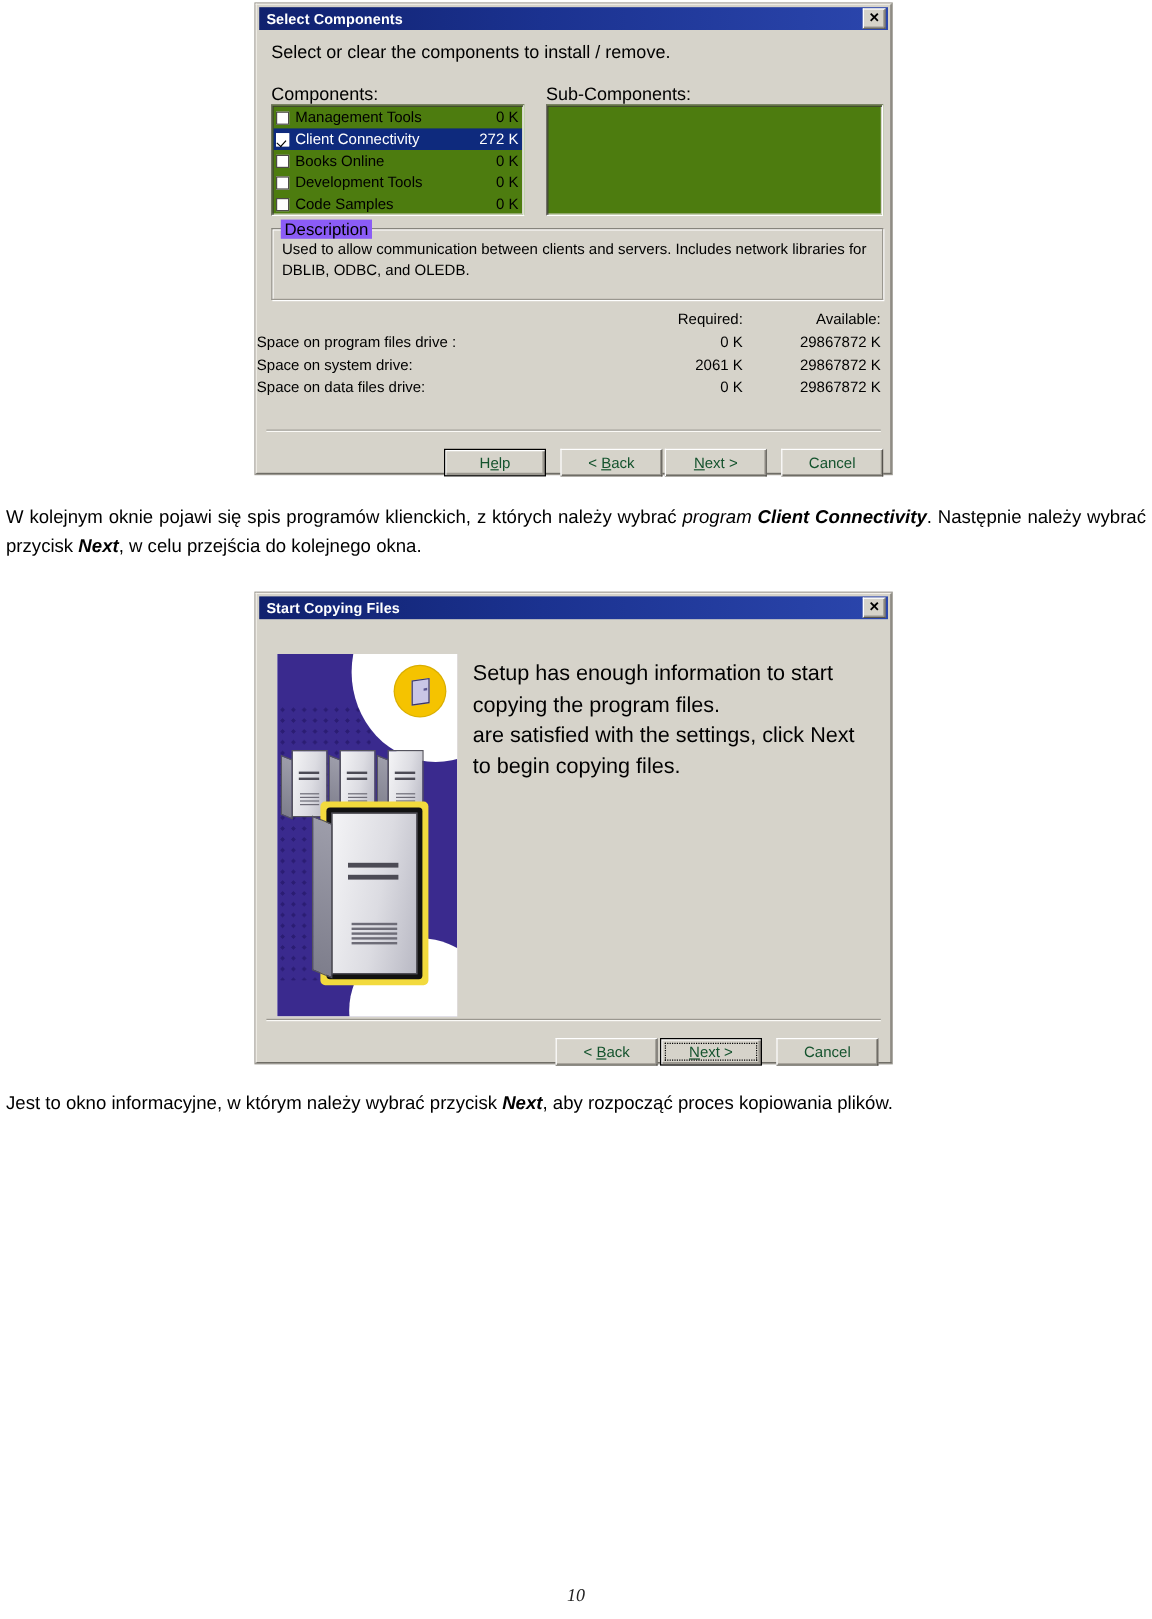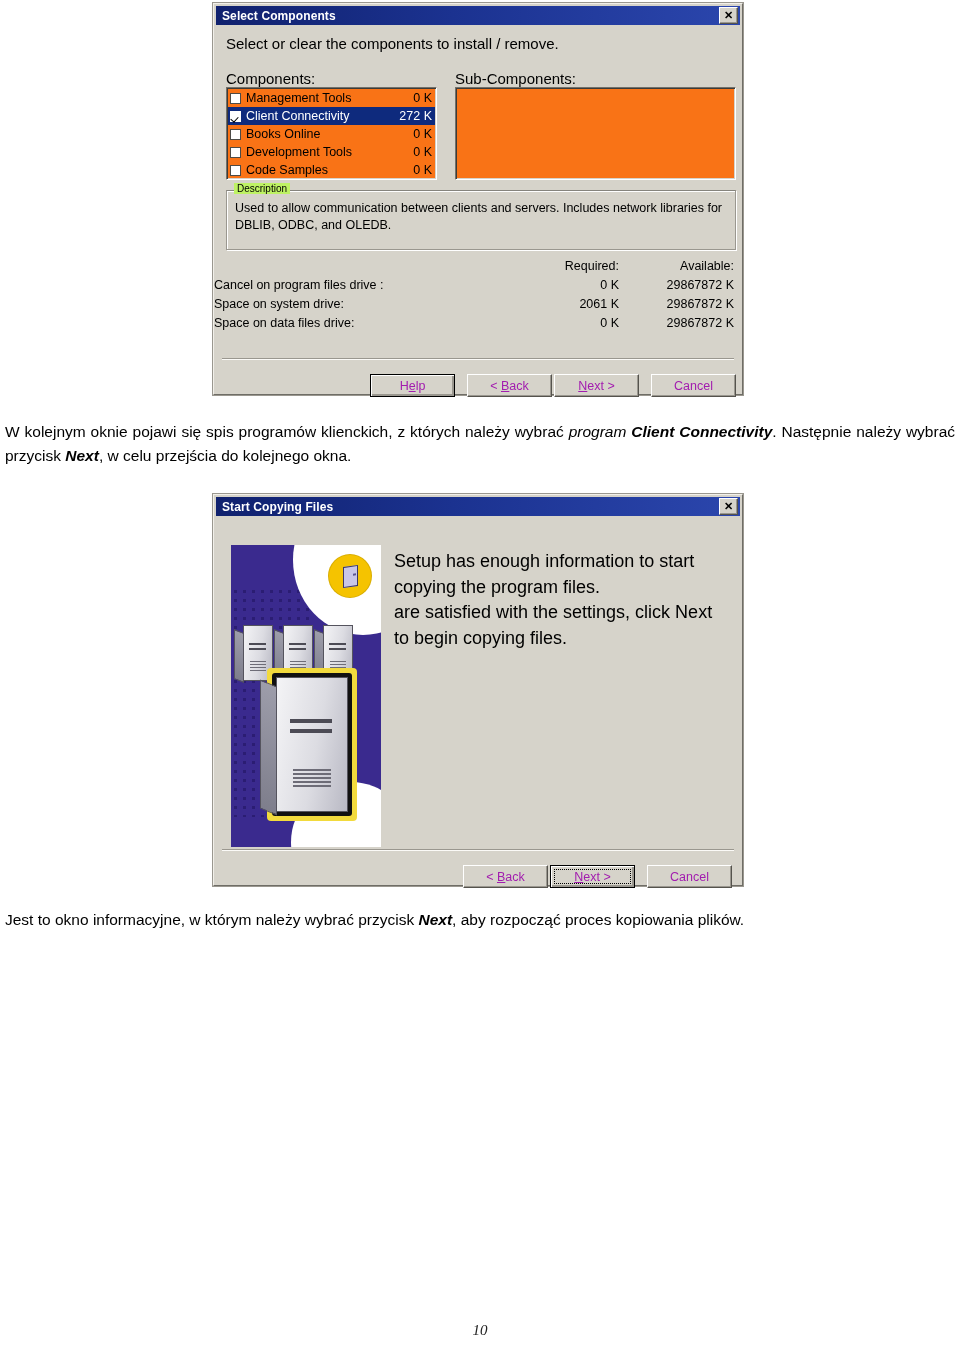--- a/index.html
+++ b/index.html
@@ -46,21 +46,21 @@
     font-family:"Liberation Sans", sans-serif;
     cursor:pointer;
   }
 
   .body{position:relative;}
 
   .lbl{font-size:15px;color:#000;white-space:nowrap;}
 
   
   .sunken{
-    background:#f97316;
+    background:#4d7c0f;
     border-top:1px solid #72706a;
     border-left:1px solid #72706a;
     border-right:1px solid #ffffff;
     border-bottom:1px solid #ffffff;
     box-shadow:inset 1px 1px 0 #3d3b37, inset -1px -1px 0 #d6d3ca;
     box-sizing:border-box;
   }
 
   
   .comp-row{
@@ -85,21 +85,21 @@
   
   .group{
     position:absolute;
     border:1px solid #9a978f;
     border-top-color:#86847d;
     box-shadow:1px 1px 0 #ffffff, inset 1px 1px 0 #ffffff;
     box-sizing:border-box;
   }
   .group-title{
     position:absolute;top:-8px;left:7px;
-    background:#bef264;padding:0 3px;font-size:10px;
+    background:#8b5cf6;padding:0 3px;font-size:14px;
   }
   .group-body{padding:9px 8px 0 8px;font-size:12.5px;line-height:1.35;}
 
   
   .space-tbl{position:absolute;width:100%;font-size:12.5px;}
   .space-tbl .hdr,.space-tbl .row{display:flex;align-items:baseline;}
   .space-tbl .c1{width:310px;}
   .space-tbl .c2{width:95px;text-align:right;}
   .space-tbl .c3{width:115px;text-align:right;}
   .space-tbl .row{margin-top:5px;}
@@ -109,21 +109,21 @@
     border-top:1px solid #9a978f;border-bottom:1px solid #fbfaf7;
   }
 
   
   .btnrow{position:absolute;display:flex;}
   .btn{
     background:#d6d3ca;
     border-top:1px solid #ffffff;border-left:1px solid #ffffff;
     border-right:1px solid #55534d;border-bottom:1px solid #55534d;
     box-shadow:inset -1px -1px 0 #9a978f;
-    font-size:12.5px;color:#a21caf;
+    font-size:12.5px;color:#14532d;
     display:flex;align-items:center;justify-content:center;
     box-sizing:border-box;cursor:pointer;white-space:nowrap;
     font-family:"Liberation Sans", sans-serif;
   }
   .btn u{text-decoration:underline;}
   .btn.default{
     border:1px solid #000;
     box-shadow:inset 1px 1px 0 #ffffff, inset -2px -2px 0 #9a978f, inset -1px -1px 0 #55534d;
   }
   .btn.focused .focusring{
@@ -268,21 +268,21 @@
     </div>
 
     <div class="space-tbl" style="left:0;top:234px;">
       <div class="hdr">
         <div class="c1"></div>
         <div class="c2">Required:</div>
         <div class="c3">Available:</div>
       </div>
       <div id="space-rows">
           <div class="row">
-            <div class="c1">Cancel on program files drive :</div>
+            <div class="c1">Space on program files drive :</div>
             <div class="c2">0 K</div>
             <div class="c3">29867872 K</div>
           </div>
           <div class="row">
             <div class="c1">Space on system drive:</div>
             <div class="c2">2061 K</div>
             <div class="c3">29867872 K</div>
           </div>
           <div class="row">
             <div class="c1">Space on data files drive:</div>

